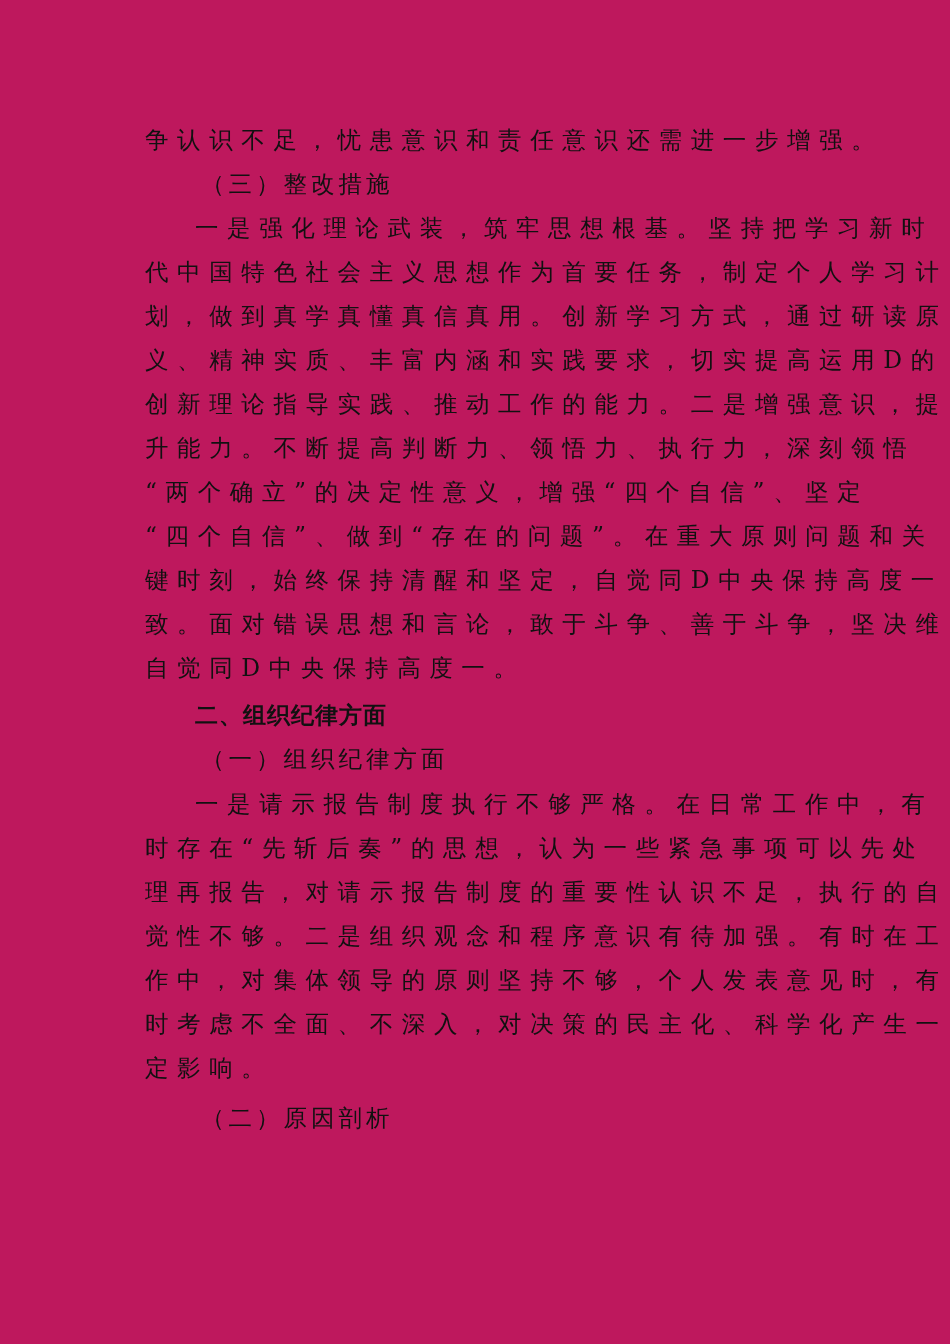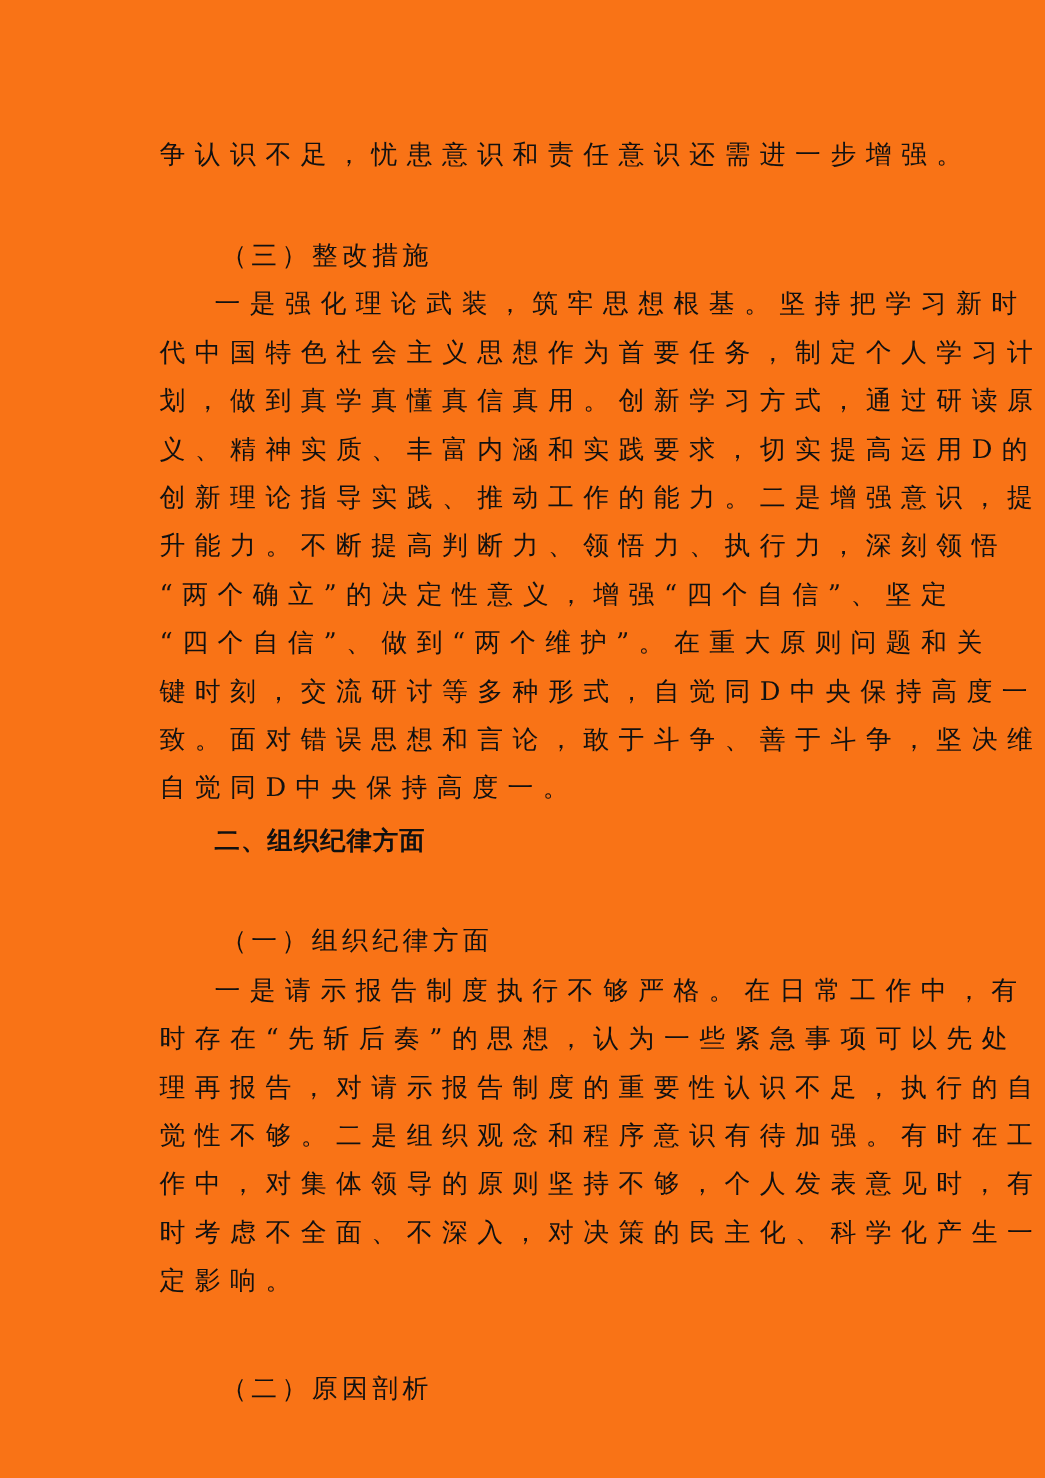--- a/index.html
+++ b/index.html
@@ -1,42 +1,42 @@
 <!DOCTYPE html>
 <html><head>
 <meta charset="utf-8">
 <style>
   html, body { margin: 0; padding: 0; background: #ffffff; }
   body { width: 950px; height: 1344px; position: relative; overflow: hidden;
          font-family: "DejaVu Serif", "Liberation Serif", serif; color: #111; }
-  .page { position: absolute; left: 0; top: 0; width: 950px; height: 1344px; background: #f97316; }
+  .page { position: absolute; left: 0; top: 0; width: 950px; height: 1344px; background: #be185d; }
   .col { position: absolute; left: 145px; top: 118px; width: 660px; }
   .line { height: 44px; line-height: 44px; font-size: 23.5px; white-space: nowrap; letter-spacing: 8.6px; }
   .indent { padding-left: 50px; }
-  .sub { padding-left: 56px; letter-spacing: 4px; margin-top: 48px; }
-  .h1 { padding-left: 50px; font-family: Liberation Serif, serif; font-weight: bold; letter-spacing: 1px; font-size: 23px; height: 50px; line-height: 54px; }
+  .sub { padding-left: 56px; letter-spacing: 4px; }
+  .h1 { padding-left: 50px; font-family: Liberation Mono, monospace; font-weight: bold; letter-spacing: 1px; font-size: 23px; height: 50px; line-height: 54px; }
   .sub2 { height: 42px; line-height: 38px; }
   .gapb { height: 50px; line-height: 56px; }
 </style>
 </head>
 <body>
 
 <div class="page">
   <div class="col">
     <div class="line">争认识不足，忧患意识和责任意识还需进一步增强。</div>
     <div class="line sub">（三）整改措施</div>
     <div class="line indent">一是强化理论武装，筑牢思想根基。坚持把学习新时</div>
     <div class="line">代中国特色社会主义思想作为首要任务，制定个人学习计</div>
     <div class="line">划，做到真学真懂真信真用。创新学习方式，通过研读原</div>
     <div class="line">义、精神实质、丰富内涵和实践要求，切实提高运用D的</div>
     <div class="line">创新理论指导实践、推动工作的能力。二是增强意识，提</div>
     <div class="line">升能力。不断提高判断力、领悟力、执行力，深刻领悟</div>
     <div class="line">“两个确立”的决定性意义，增强“四个自信”、坚定</div>
-    <div class="line">“四个自信”、做到“两个维护”。在重大原则问题和关</div>
-    <div class="line">键时刻，交流研讨等多种形式，自觉同D中央保持高度一</div>
+    <div class="line">“四个自信”、做到“存在的问题”。在重大原则问题和关</div>
+    <div class="line">键时刻，始终保持清醒和坚定，自觉同D中央保持高度一</div>
     <div class="line">致。面对错误思想和言论，敢于斗争、善于斗争，坚决维</div>
     <div class="line">自觉同D中央保持高度一。</div>
     <div class="line h1">二、组织纪律方面</div>
     <div class="line sub sub2">（一）组织纪律方面</div>
     <div class="line indent">一是请示报告制度执行不够严格。在日常工作中，有</div>
     <div class="line">时存在“先斩后奏”的思想，认为一些紧急事项可以先处</div>
     <div class="line">理再报告，对请示报告制度的重要性认识不足，执行的自</div>
     <div class="line">觉性不够。二是组织观念和程序意识有待加强。有时在工</div>
     <div class="line">作中，对集体领导的原则坚持不够，个人发表意见时，有</div>
     <div class="line">时考虑不全面、不深入，对决策的民主化、科学化产生一</div>

